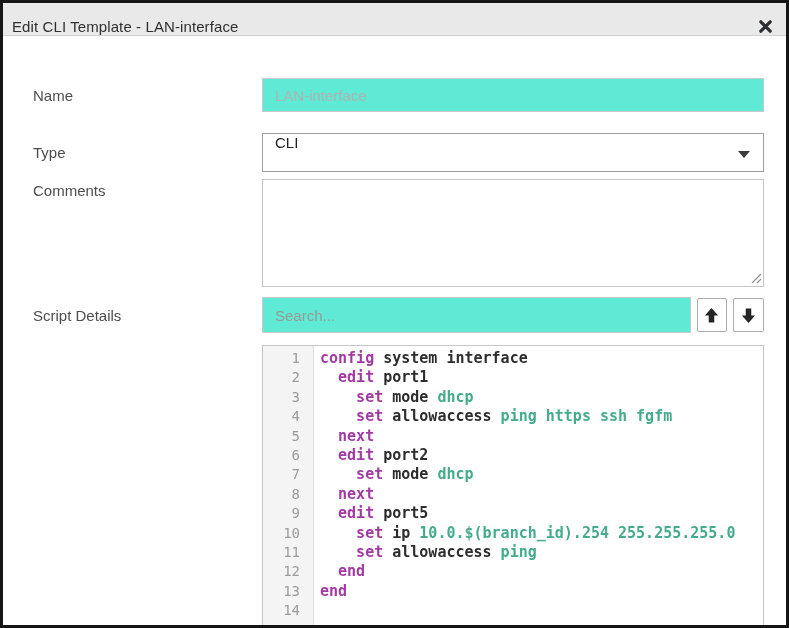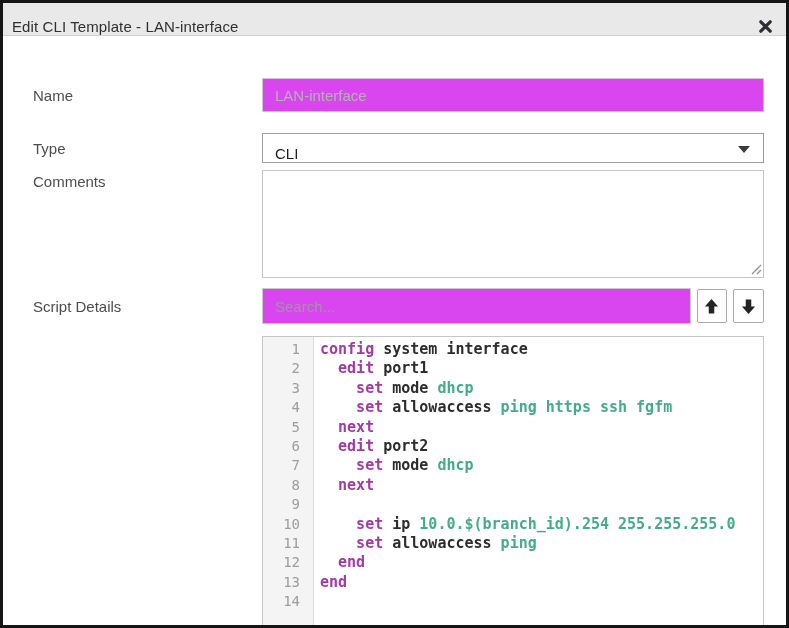--- a/index.html
+++ b/index.html
@@ -39,29 +39,29 @@
   .row-name     { margin-top: 42px; }
   .row-type     { margin-top: 21px; }
   .row-comments { margin-top: 7px; align-items: start; }
   .row-comments label { padding-top: 3px; }
   .row-counter  { margin-top: 3px; }
   .row-script   { margin-top: 10px; }
   .row-editor   { margin-top: 12px; }
 
   .input {
     width: 100%; height: 34px;
-    border: 1px solid #c9c9c9; background: #d946ef;
+    border: 1px solid #c9c9c9; background: #5eead4;
     font-family: "Liberation Sans", "DejaVu Sans", sans-serif;
     font-size: 15px; color: #333; padding: 0 12px; outline: none;
   }
   .name-input::placeholder { color: #b3b3b3; opacity: 1; }
 
   .select {
-    height: 30px; border: 1px solid #9e9e9e; background: #fff;
-    display: flex; align-items: flex-end; padding: 0 12px;
+    height: 39px; border: 1px solid #9e9e9e; background: #fff;
+    display: flex; align-items: flex-start; padding: 0 12px;
     font-size: 15px; color: #1f1f1f; position: relative; cursor: pointer;
   }
   .caret {
     position: absolute; right: 13px; top: 50%; margin-top: -2px;
     width: 0; height: 0;
     border-left: 6px solid transparent; border-right: 6px solid transparent;
     border-top: 7px solid #3a3a3a;
   }
 
   .ta-wrap { position: relative; }
@@ -169,21 +169,21 @@
       <div class="editor">
         <div>
             <div class="cl"><span class="ln">1</span><span class="code"><span class="k">config</span><span class="n"> system interface</span></span></div>
             <div class="cl"><span class="ln">2</span><span class="code"><span class="k">  edit</span><span class="n"> port1</span></span></div>
             <div class="cl"><span class="ln">3</span><span class="code"><span class="k">    set</span><span class="n"> mode</span><span class="v"> dhcp</span></span></div>
             <div class="cl"><span class="ln">4</span><span class="code"><span class="k">    set</span><span class="n"> allowaccess</span><span class="v"> ping https ssh fgfm</span></span></div>
             <div class="cl"><span class="ln">5</span><span class="code"><span class="k">  next</span></span></div>
             <div class="cl"><span class="ln">6</span><span class="code"><span class="k">  edit</span><span class="n"> port2</span></span></div>
             <div class="cl"><span class="ln">7</span><span class="code"><span class="k">    set</span><span class="n"> mode</span><span class="v"> dhcp</span></span></div>
             <div class="cl"><span class="ln">8</span><span class="code"><span class="k">  next</span></span></div>
-            <div class="cl"><span class="ln">9</span></div>
+            <div class="cl"><span class="ln">9</span><span class="code"><span class="k">  edit</span><span class="n"> port5</span></span></div>
             <div class="cl"><span class="ln">10</span><span class="code"><span class="k">    set</span><span class="n"> ip</span><span class="v"> 10.0.$(branch_id).254 255.255.255.0</span></span></div>
             <div class="cl"><span class="ln">11</span><span class="code"><span class="k">    set</span><span class="n"> allowaccess</span><span class="v"> ping</span></span></div>
             <div class="cl"><span class="ln">12</span><span class="code"><span class="k">  end</span></span></div>
             <div class="cl"><span class="ln">13</span><span class="code"><span class="k">end</span></span></div>
             <div class="cl"><span class="ln">14</span><span class="code"></span></div>
           </div>
       </div>
     </div>
 
   </div>

